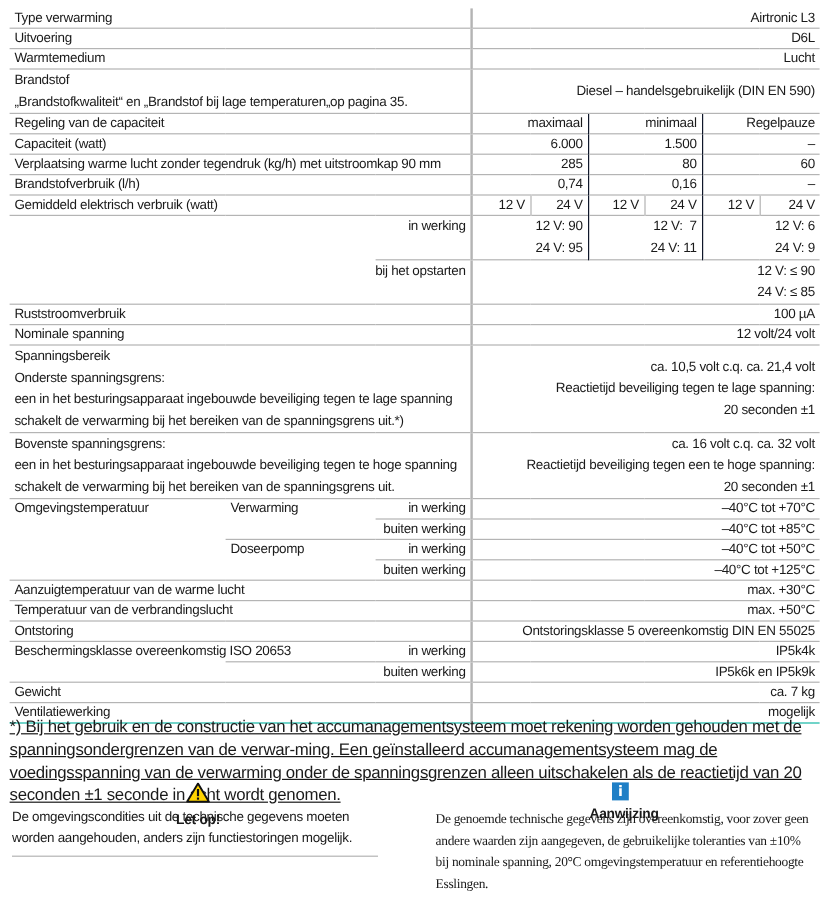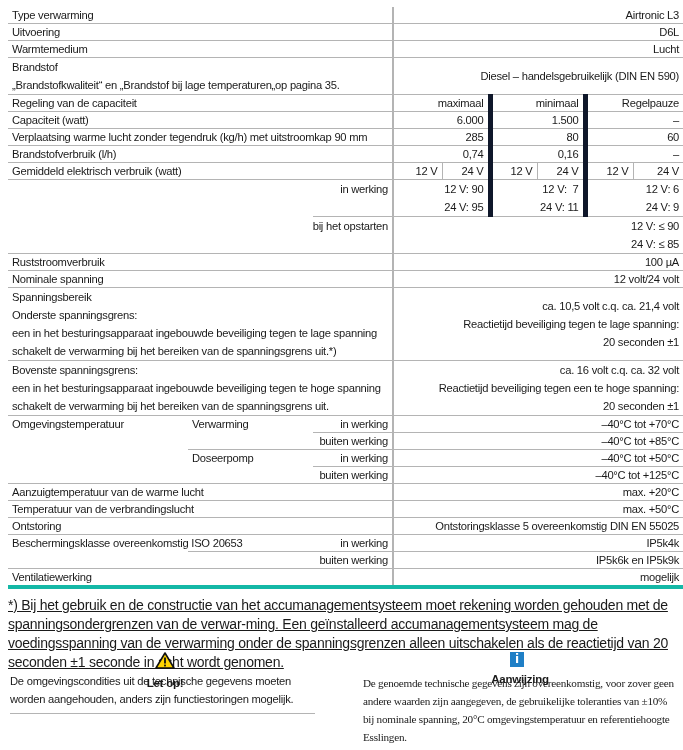--- a/index.html
+++ b/index.html
@@ -11,25 +11,25 @@
   .sheet { position: absolute; left: 0; top: 0; width: 683px; }
   table.spec {
     position: absolute; left: 8px; top: 7px; width: 675px;
     border-collapse: collapse; table-layout: fixed;
   }
   table.spec td {
     padding: 0 4px; height: 16px; line-height: 16px; vertical-align: middle;
     border-top: 1px solid #b4b4b4; white-space: nowrap; overflow: hidden;
   }
   table.spec tr:first-child td { border-top: none; }
-  table.spec tr.last td { border-bottom: 4px solid #14b8a6; }
+  table.spec tr.last td { border-bottom: 1px solid #14b8a6; }
   td.c { text-align: right; }
   td.r { text-align: right; }
   td.vr { border-right: 2px solid #b4b4b4; }
-  td.vl { border-left: 5px solid #0f172a; }
+  td.vl { border-left: 1px solid #0f172a; }
   td.sub { border-left: 1px solid #b4b4b4; }
   td.nt { border-top: none !important; }
   .lines div { line-height: 18px; }
   td.multi { padding-top: 1px; padding-bottom: 1px; }
 
   .footnote {
     position: absolute; left: 8px; top: 596px; width: 672px;
     line-height: 19px; font-size: 14px; white-space: normal; text-decoration: underline;
   }
   .notice { position: absolute; top: 652px; width: 310px; }
@@ -197,39 +197,43 @@
     <td colspan="6" class="c">–40°C tot +50°C</td>
   </tr>
   <tr>
     <td class="nt"></td>
     <td class="nt"></td>
     <td class="vr r" style="overflow:visible">buiten werking</td>
     <td colspan="6" class="c">–40°C tot +125°C</td>
   </tr>
   <tr>
     <td colspan="3" class="vr">Aanzuigtemperatuur van de warme lucht</td>
-    <td colspan="6" class="c">max. +20°C</td>
+    <td colspan="6" class="c">max. +30°C</td>
   </tr>
   <tr>
     <td colspan="3" class="vr">Temperatuur van de verbrandingslucht</td>
     <td colspan="6" class="c">max. +50°C</td>
   </tr>
   <tr>
     <td colspan="3" class="vr">Ontstoring</td>
     <td colspan="6" class="c">Ontstoringsklasse 5 overeenkomstig DIN EN 55025</td>
   </tr>
   <tr>
     <td colspan="2" style="overflow:visible">Beschermingsklasse overeenkomstig ISO 20653</td>
     <td class="vr r">in werking</td>
     <td colspan="6" class="c">IP5k4k</td>
   </tr>
   <tr>
     <td class="nt"></td>
     <td colspan="2" class="vr r">buiten werking</td>
     <td colspan="6" class="c">IP5k6k en IP5k9k</td>
+  </tr>
+  <tr>
+    <td colspan="3" class="vr">Gewicht</td>
+    <td colspan="6" class="c">ca. 7 kg</td>
   </tr>
   <tr class="last">
     <td colspan="3" class="vr">Ventilatiewerking</td>
     <td colspan="6" class="c">mogelijk</td>
   </tr>
 </tbody>
     </table>
 
 <div class="footnote">*) Bij het gebruik en de constructie van het accumanagementsysteem moet rekening worden gehouden met de spanningsondergrenzen van de verwar-ming. Een geïnstalleerd accumanagementsysteem mag de voedingsspanning van de verwarming onder de spanningsgrenzen alleen uitschakelen als de reactietijd van 20 seconden ±1 seconde in acht wordt genomen.</div>
 

